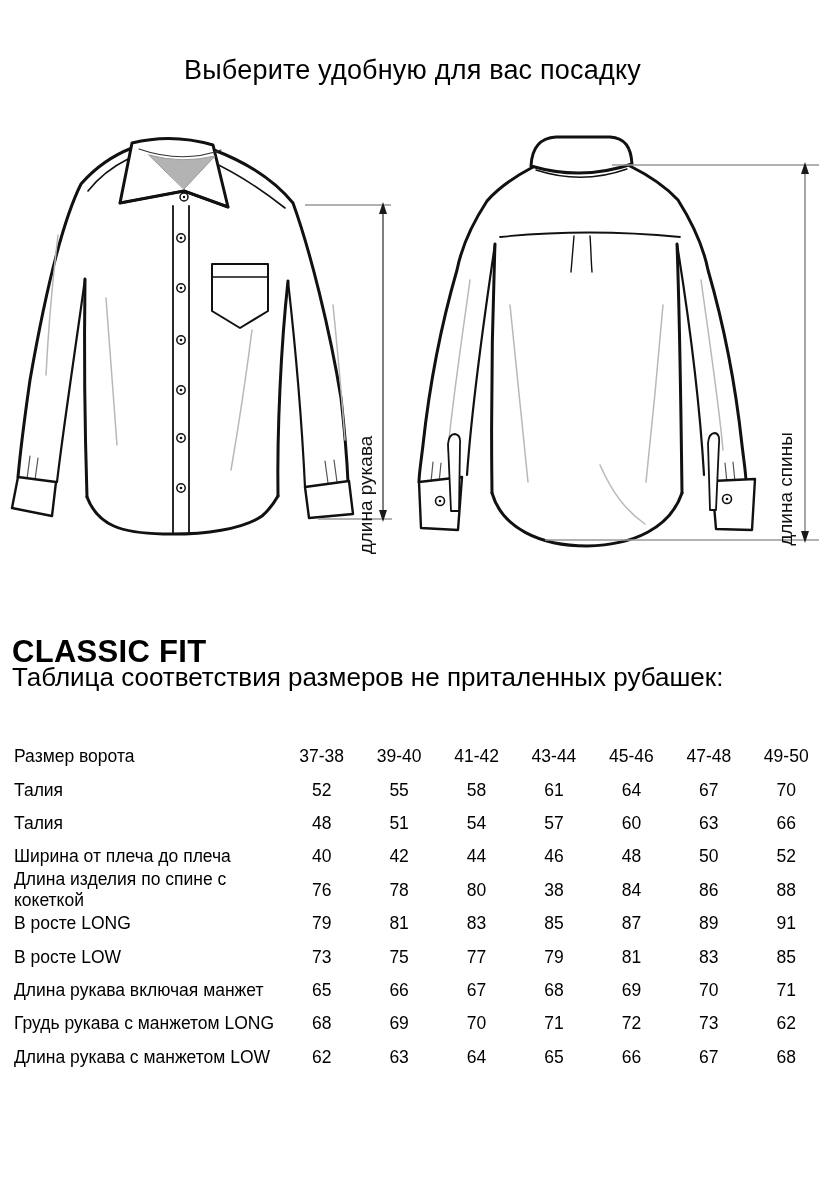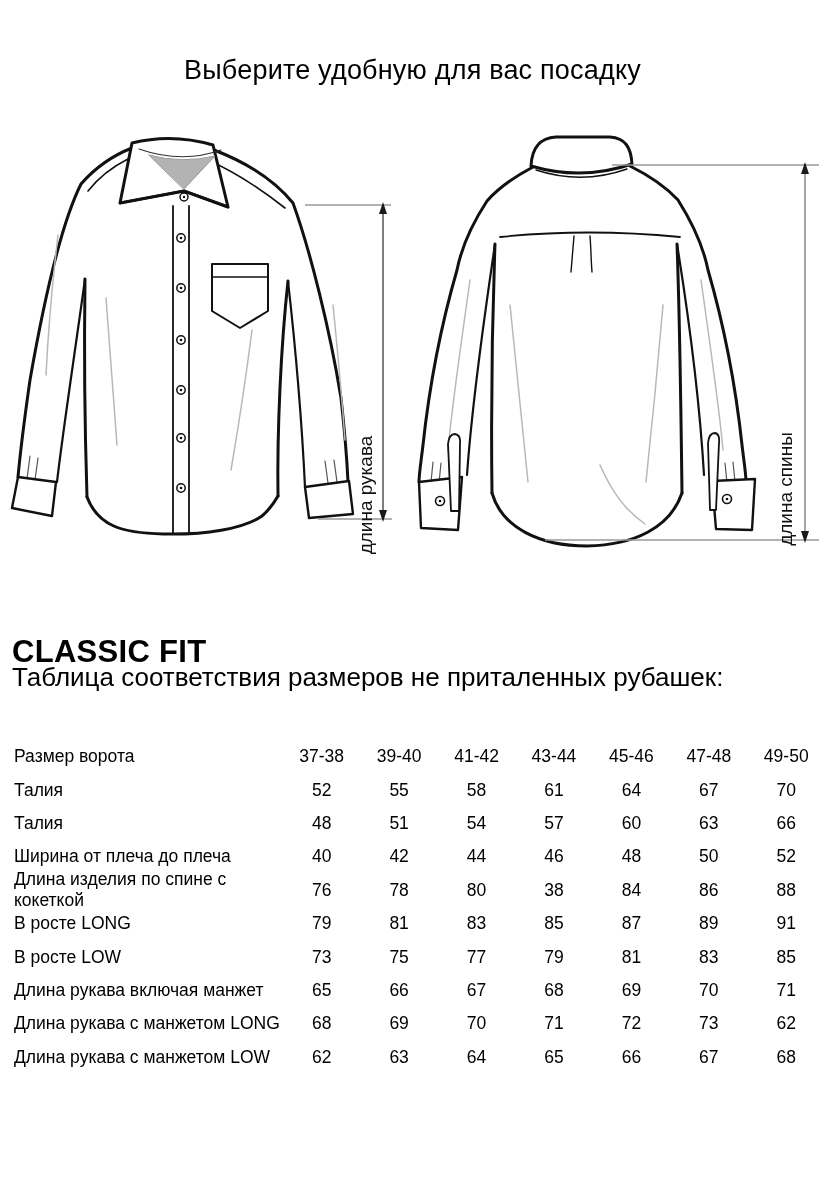--- a/index.html
+++ b/index.html
@@ -262,21 +262,21 @@
         <div class="tlabel">Длина рукава включая манжет</div>
         <div class="tcell">65</div>
         <div class="tcell">66</div>
         <div class="tcell">67</div>
         <div class="tcell">68</div>
         <div class="tcell">69</div>
         <div class="tcell">70</div>
         <div class="tcell">71</div>
       </div>
       <div class="trow">
-        <div class="tlabel">Длина рукава с манжетом LONG</div>
+        <div class="tlabel">Грудь рукава с манжетом LONG</div>
         <div class="tcell">68</div>
         <div class="tcell">69</div>
         <div class="tcell">70</div>
         <div class="tcell">71</div>
         <div class="tcell">72</div>
         <div class="tcell">73</div>
         <div class="tcell">62</div>
       </div>
       <div class="trow">
         <div class="tlabel">Длина рукава с манжетом LOW</div>

